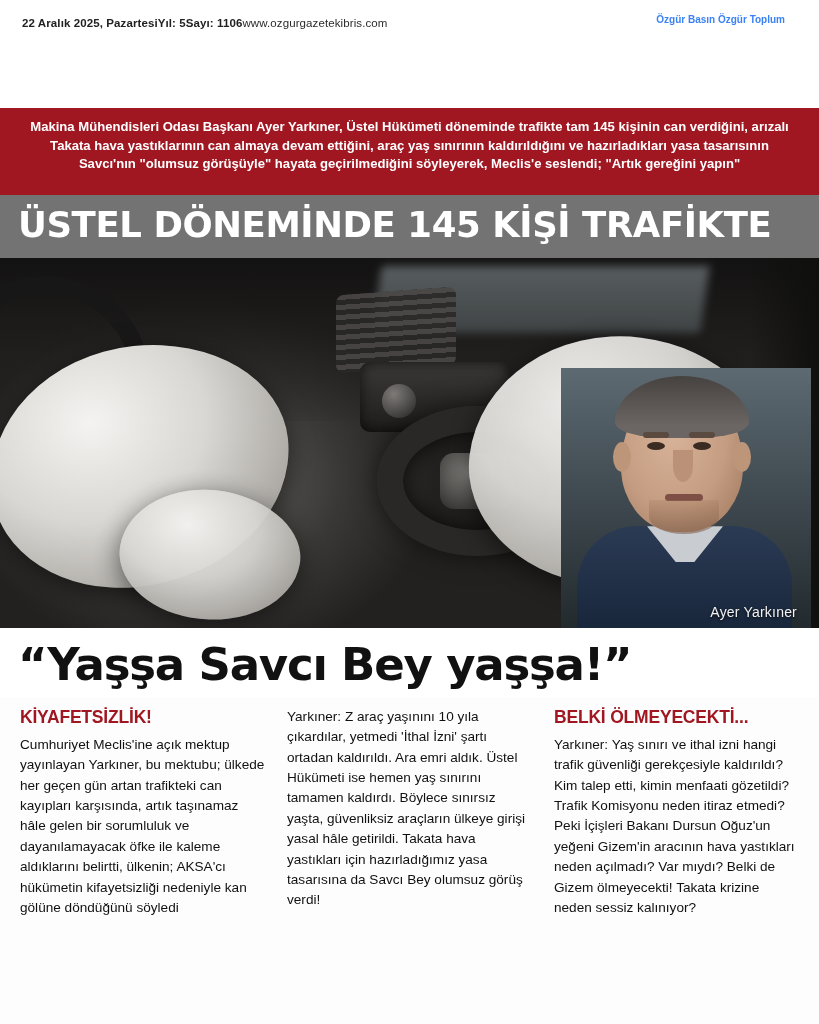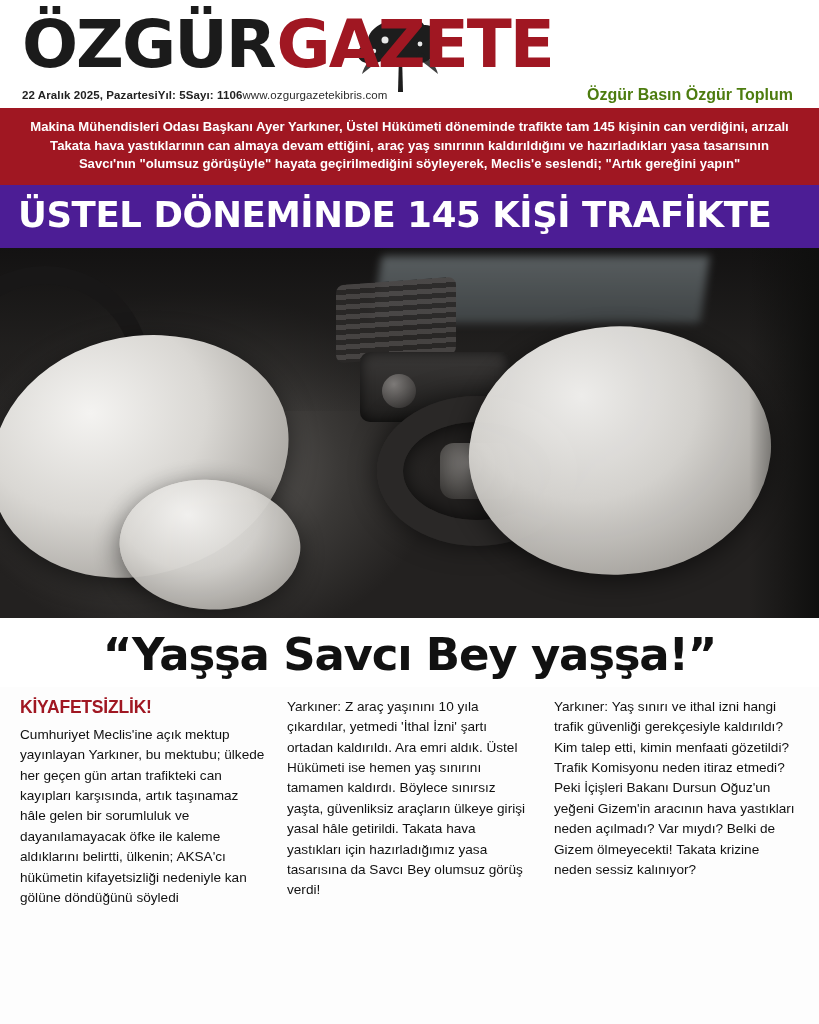--- a/index.html
+++ b/index.html
@@ -71,41 +71,41 @@
     display: flex;
     align-items: baseline;
     font-size: 11.5px;
     font-weight: bold;
     color: #222;
     letter-spacing: 0.1px;
   }
   .info-left .web { font-weight: normal; color: #2b2b2b; text-align: right; }
   .info-slogan {
     position: absolute;
-    right: 4px;
+    right: 12px;
     top: 0;
-    font-size: 16px;
-    font-weight: bold;
-    color: #4d7c0f;
+    font-size: 10px;
+    font-weight: bold;
+    color: #3b82f6;
   }
 
   
   .summary {
     background: #a01722;
     color: #ffffff;
-    padding: 10px 20px 11px 20px;
+    padding: 10px 20px 21px 20px;
     text-align: center;
     font-size: 13.1px;
     font-weight: bold;
     line-height: 1.42;
   }
 
   
   .headline-band {
-    background: #4c1d95;
+    background: #737373;
     color: #fff;
     padding: 10px 18px 14px 18px;
   }
   .headline-band .hl {
     font-family: "DejaVu Sans", sans-serif;
     font-weight: bold;
     font-size: 35.5px;
     line-height: 1.11;
     letter-spacing: -0.4px;
     text-align: left;
@@ -303,21 +303,21 @@
     padding: 14px 18px 8px 18px;
     background: #fff;
   }
   .quote {
     font-family: "DejaVu Sans", sans-serif;
     font-weight: bold;
     font-size: 45px;
     line-height: 1.04;
     letter-spacing: -1.2px;
     color: #111;
-    text-align: center;
+    text-align: left;
     white-space: nowrap;
   }
 
   
   .cols {
     display: flex;
     gap: 22px;
     padding: 10px 20px 14px 20px;
   }
   .col { width: 245px; }
@@ -333,41 +333,20 @@
     line-height: 1.5;
     color: #111;
   }
 </style>
 </head>
 <body>
 
 <div class="page">
 
   <div class="masthead">
-    <div class="logo-row">
-      <span class="logo-ozgur">ÖZGÜR</span>
-      <span class="logo-gazete">GAZETE</span>
-      <span class="tree">
-        <svg viewBox="0 0 120 86" width="120" height="86">
-          <g fill="#1d1d1d">
-            <path d="M58 86 L63 86 L62 50 L59 50 Z"></path>
-            <path d="M60 14 C38 14 26 27 28 38 C15 40 14 54 26 57 C34 59 44 55 50 50 C54 60 66 62 72 56 C84 60 98 52 94 40 C106 34 98 18 84 19 C79 11 69 13 60 14 Z"></path>
-            <path d="M40 46 C30 52 24 60 22 68 C30 62 36 56 44 52 Z" opacity=".85"></path>
-            <path d="M80 46 C90 52 96 60 98 68 C90 62 84 56 76 52 Z" opacity=".85"></path>
-          </g>
-          <g fill="#ffffff" opacity=".9">
-            <circle cx="45" cy="34" r="3.5"></circle>
-            <circle cx="68" cy="30" r="3"></circle>
-            <circle cx="57" cy="42" r="2.6"></circle>
-            <circle cx="80" cy="38" r="2.4"></circle>
-            <circle cx="34" cy="45" r="2.2"></circle>
-          </g>
-        </svg>
-      </span>
-    </div>
     <div class="info-row">
       <div class="info-left">
         <span>22 Aralık 2025, Pazartesi</span>
         <span>Yıl: 5</span>
         <span>Sayı: 1106</span>
         <span class="web">www.ozgurgazetekibris.com</span>
       </div>
       <div class="info-slogan">Özgür Basın Özgür Toplum</div>
     </div>
   </div>
@@ -388,32 +367,50 @@
     </div>
     <div class="steering">
       <div class="steering-hub"></div>
     </div>
     <div class="wheel-arc"></div>
     <div class="airbag airbag-left"></div>
     <div class="airbag airbag-right"></div>
     <div class="airbag airbag-small"></div>
     <div class="door-panel"></div>
 
+    <div class="portrait">
+      <div class="p-bg"></div>
+      <div class="p-shirt"></div>
+      <div class="p-collar"></div>
+      <div class="p-head"></div>
+      <div class="p-hair"></div>
+      <div class="p-ear-l"></div>
+      <div class="p-ear-r"></div>
+      <div class="p-brow-l"></div>
+      <div class="p-brow-r"></div>
+      <div class="p-eye-l"></div>
+      <div class="p-eye-r"></div>
+      <div class="p-nose"></div>
+      <div class="p-mouth"></div>
+      <div class="p-chin"></div>
+      <div class="p-caption">Ayer Yarkıner</div>
+    </div>
   </div>
 
   <div class="quote-wrap">
     <div class="quote">“Yaşşa Savcı Bey yaşşa!”</div>
   </div>
 
   <div class="cols">
     <div class="col">
       <div class="col-title">KİYAFETSİZLİK!</div>
       <div class="col-body">Cumhuriyet Meclis'ine açık mektup yayınlayan Yarkıner, bu mektubu; ülkede her geçen gün artan trafikteki can kayıpları karşısında, artık taşınamaz hâle gelen bir sorumluluk ve dayanılamayacak öfke ile kaleme aldıklarını belirtti, ülkenin; AKSA'cı hükümetin kifayetsizliği nedeniyle kan gölüne döndüğünü söyledi</div>
     </div>
     <div class="col">
       <div class="col-body">Yarkıner: Z araç yaşınını 10 yıla çıkardılar, yetmedi 'İthal İzni' şartı ortadan kaldırıldı. Ara emri aldık. Üstel Hükümeti ise hemen yaş sınırını tamamen kaldırdı. Böylece sınırsız yaşta, güvenliksiz araçların ülkeye girişi yasal hâle getirildi. Takata hava yastıkları için hazırladığımız yasa tasarısına da Savcı Bey olumsuz görüş verdi!</div>
     </div>
     <div class="col">
+      <div class="col-title">BELKİ ÖLMEYECEKTİ...</div>
       <div class="col-body">Yarkıner: Yaş sınırı ve ithal izni hangi trafik güvenliği gerekçesiyle kaldırıldı? Kim talep etti, kimin menfaati gözetildi? Trafik Komisyonu neden itiraz etmedi? Peki İçişleri Bakanı Dursun Oğuz'un yeğeni Gizem'in aracının hava yastıkları neden açılmadı? Var mıydı? Belki de Gizem ölmeyecekti! Takata krizine neden sessiz kalınıyor?</div>
     </div>
   </div>
 
 </div>
 
 </body></html>

